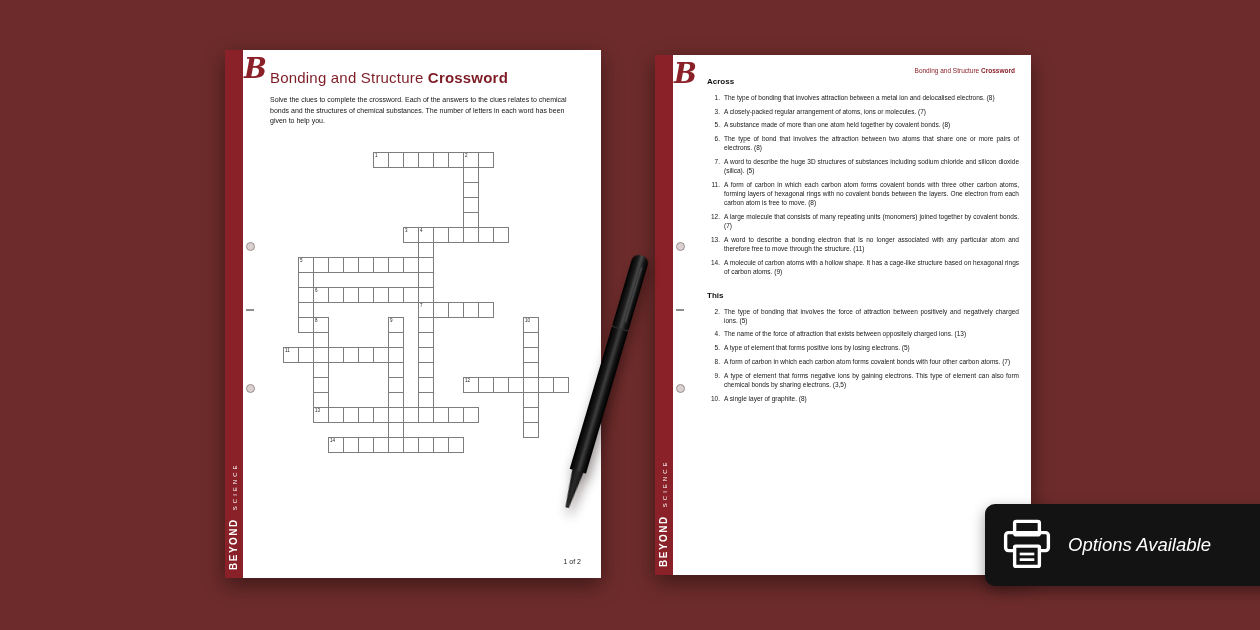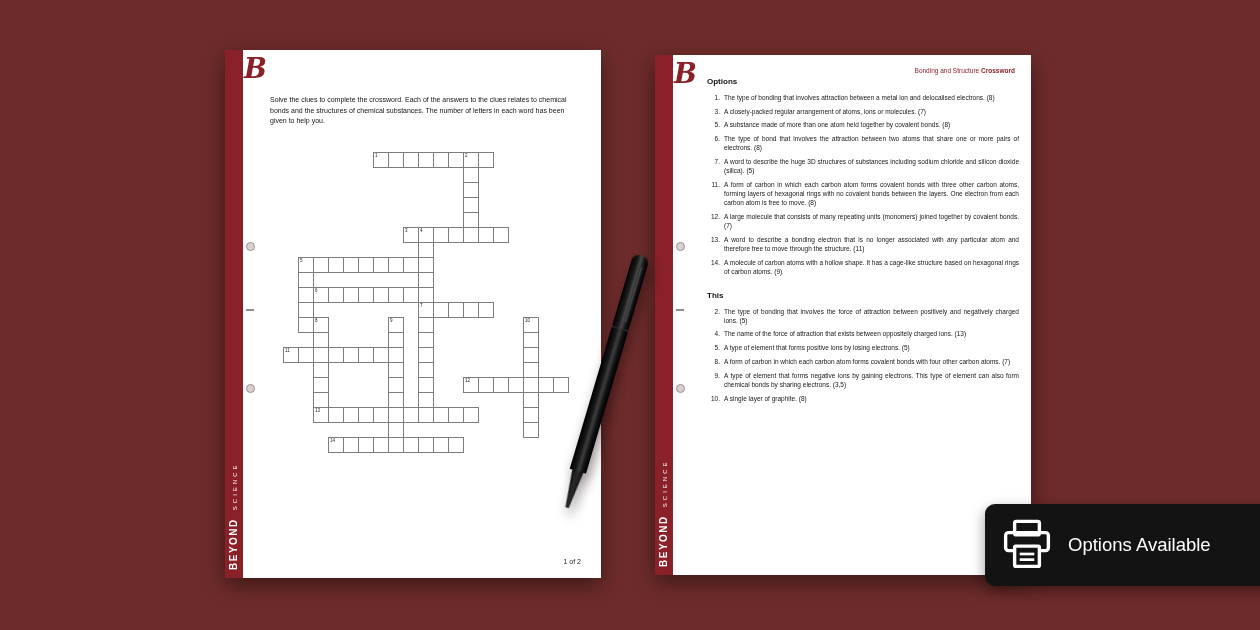--- a/index.html
+++ b/index.html
@@ -55,39 +55,42 @@
               background:linear-gradient(90deg,#555,#0a0a0a); }
   .pen-body { height:149px; border-top:1px solid #2e2e2e;
               background:linear-gradient(90deg,#000 0%,#191919 35%,#3f3f3f 52%,#121212 75%,#000 100%); }
   .pen-tip { height:38px; background:linear-gradient(90deg,#060606,#2a2a2a 50%,#060606);
              clip-path:polygon(16% 0, 84% 0, 60% 100%, 40% 100%); }
 
   .badge { position:absolute; left:985px; top:504px; width:292px; height:82px; background:#131313;
            border-radius:10px 0 0 10px; display:flex; align-items:center; padding-left:15px; gap:14px;
            box-shadow:0 5px 14px rgba(0,0,0,.4); }
   .badge-bold { font-size:27px; font-weight:700; color:#fff; line-height:1.15; }
-  .badge-sub  { font-size:18.5px; color:#fff; line-height:1.2; }
+  .badge-sub  { font-size:18.5px; color:#fff; line-height:1.2;font-style:italic; }
 </style>
 </head>
 <body>
 
 <div class="stage">
 
   <div class="sheet sheet-left">
     <div class="stripe">
       <div class="brand-vert">
         <span class="bv-bold">BEYOND</span>
         <span class="bv-light">SCIENCE</span>
       </div>
     </div>
     <div class="logo">B</div>
     <div class="hole" style="top:192px"></div>
     <div class="hole" style="top:334px"></div>
     <div class="tickmark" style="top:259px"></div>
 
+    <div class="title">
+      <span>Bonding and Structure </span><span class="accent">Crossword</span>
+    </div>
     <p class="intro">Solve the clues to complete the crossword. Each of the answers to the clues relates to chemical bonds and the structures of chemical substances. The number of letters in each word has been given to help you.</p>
 
     <div class="grid" id="crossword-grid">
         <div class="cell" style="left: 90px; top: 0px;">
           <span class="cellnum">1</span>
         </div>
         <div class="cell" style="left: 105px; top: 0px;"></div>
         <div class="cell" style="left: 120px; top: 0px;"></div>
         <div class="cell" style="left: 135px; top: 0px;"></div>
         <div class="cell" style="left: 150px; top: 0px;"></div>
@@ -233,21 +236,21 @@
     <div class="logo">B</div>
     <div class="hole" style="top:187px"></div>
     <div class="hole" style="top:329px"></div>
     <div class="tickmark" style="top:254px"></div>
 
     <div class="header-mini">
       <span>Bonding and Structure </span><span class="accent">Crossword</span>
     </div>
 
     <div class="clues">
-      <div class="section-h">Options</div>
+      <div class="section-h">Across</div>
       <div id="across-list">
           <div class="clue">
             <span class="cnum">1.</span>
             <span class="ctext">The type of bonding that involves attraction between a metal ion and delocalised electrons. (8)</span>
           </div>
           <div class="clue">
             <span class="cnum">3.</span>
             <span class="ctext">A closely-packed regular arrangement of atoms, ions or molecules. (7)</span>
           </div>
           <div class="clue">

